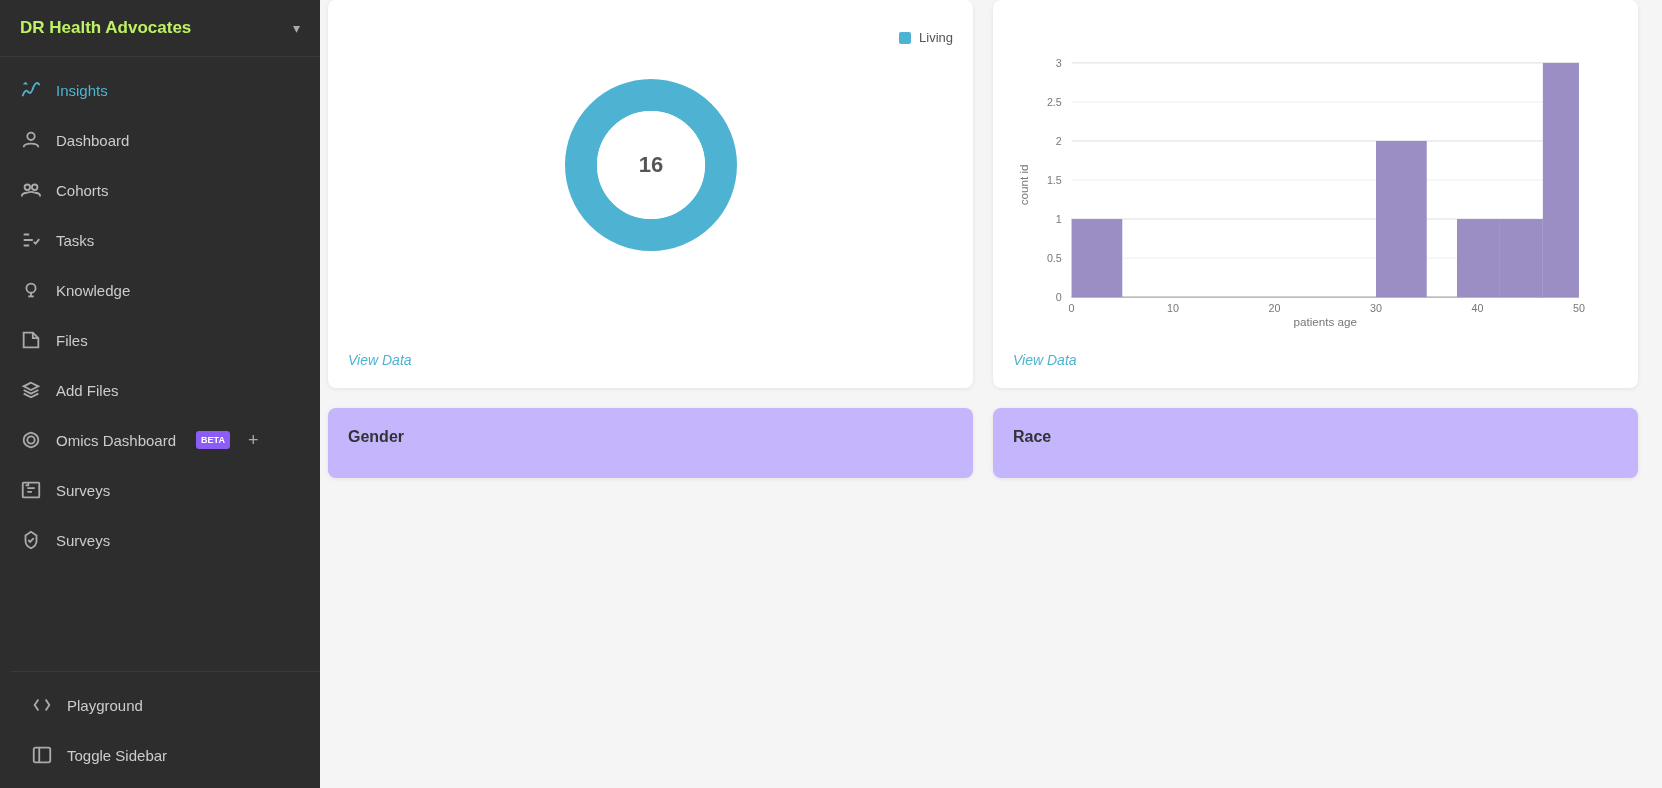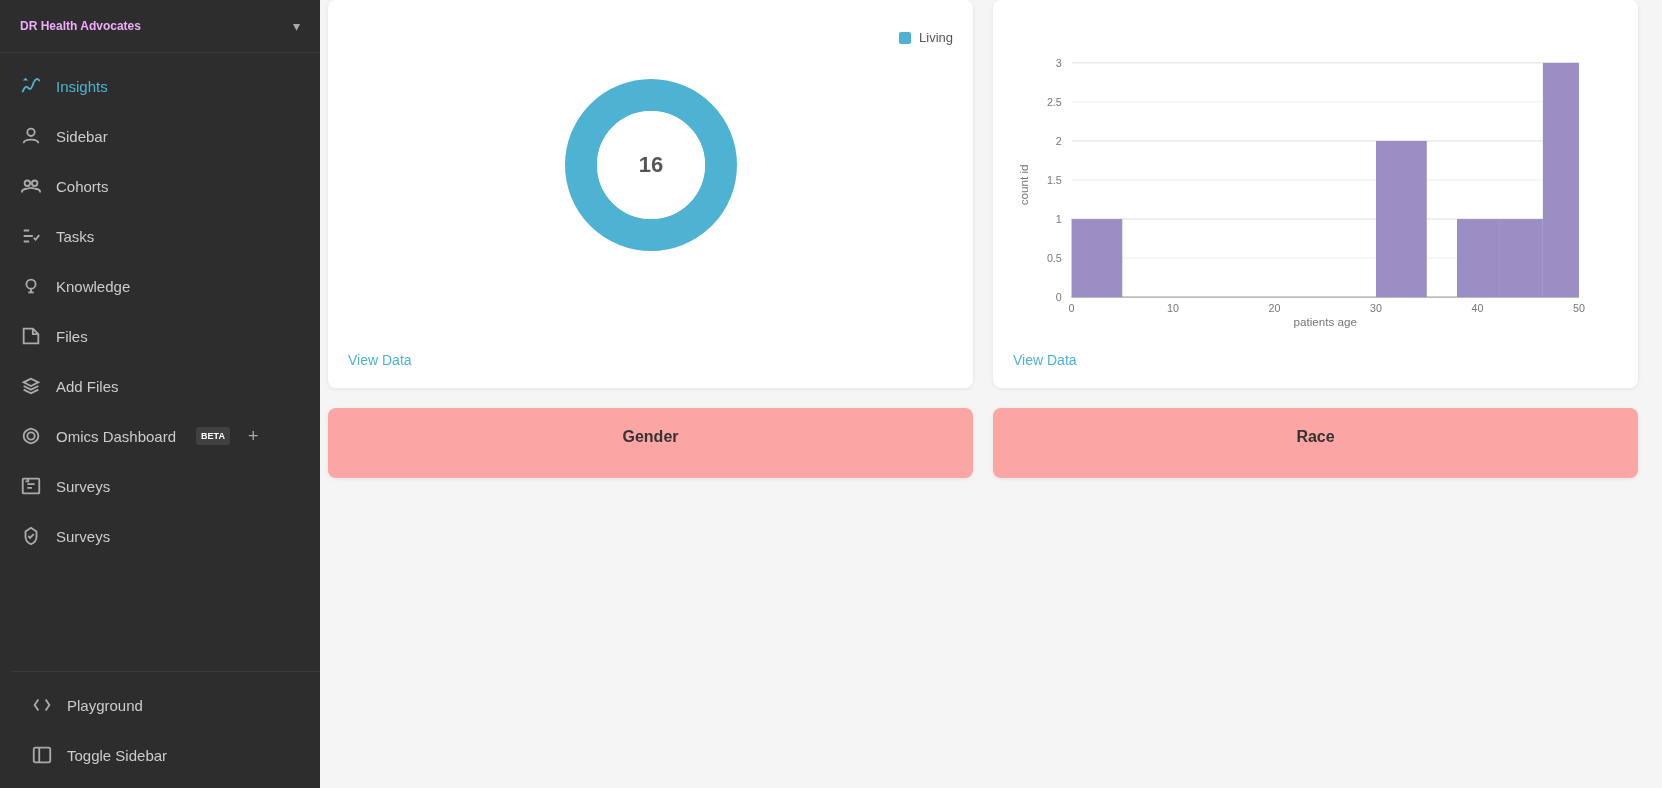--- a/index.html
+++ b/index.html
@@ -16,22 +16,22 @@
       overflow-y: auto;
     }
     .sidebar-header {
       display: flex;
       align-items: center;
       justify-content: space-between;
       padding: 18px 20px;
       border-bottom: 1px solid #3a3a3a;
     }
     .sidebar-header-title {
-      color: #f0abfc;
-      font-size: 12px;
+      color: #bef264;
+      font-size: 17px;
       font-weight: 600;
     }
     .sidebar-header-chevron {
       color: #aaa;
       font-size: 14px;
       cursor: pointer;
     }
     .sidebar-nav {
       flex: 1;
       padding: 8px 0;
@@ -53,21 +53,21 @@
       width: 22px;
       display: flex;
       align-items: center;
       justify-content: center;
       font-size: 18px;
       flex-shrink: 0;
     }
     .nav-item .label { font-size: 15px; }
     .nav-item.active .label { color: #4eb3d3; font-weight: 500; }
     .beta-badge {
-      background: #404040;
+      background: #8b5cf6;
       color: #fff;
       font-size: 9px;
       font-weight: 700;
       padding: 4px 5px;
       border-radius: 3px;
       text-transform: uppercase;
       margin-left: 6px;
     }
     .plus-btn {
       color: #aaa;
@@ -115,20 +115,21 @@
       color: #333;
       margin-bottom: 12px;
     }
     .view-data-link {
       color: #4eb3d3;
       font-size: 14px;
       cursor: pointer;
       margin-top: auto;
       padding-top: 12px;
       text-decoration: none;
+      font-style: italic;
     }
 
     
     .donut-container {
       display: flex;
       flex-direction: column;
       align-items: center;
       padding: 10px 0 0 0;
     }
     .legend {
@@ -151,25 +152,24 @@
       margin: 10px 0;
     }
 
     
     .bar-chart-container {
       flex: 1;
       display: flex;
       flex-direction: column;
     }
     .gender-card, .race-card {
-      background: #fca5a5;
+      background: #c4b5fd;
       border-radius: 8px;
       box-shadow: 0 1px 4px rgba(0,0,0,0.08);
       padding: 20px;
-      text-align: center;
     }
 
     
     .icon-svg { width: 22px; height: 22px; }
   </style>
 </head>
 <body>
 
 <div class="sidebar">
   <div class="sidebar-header">
@@ -189,21 +189,21 @@
       <span class="label">Insights</span>
     </div>
 
     <div class="nav-item">
       <span class="icon">
         <svg class="icon-svg" viewBox="0 0 24 24" fill="none" stroke="#aaa" stroke-width="2">
           <circle cx="12" cy="8" r="4"></circle>
           <path d="M4 20 Q4 16 12 16 Q20 16 20 20"></path>
         </svg>
       </span>
-      <span class="label">Sidebar</span>
+      <span class="label">Dashboard</span>
     </div>
 
     <div class="nav-item">
       <span class="icon">
         <svg class="icon-svg" viewBox="0 0 24 24" fill="none" stroke="#aaa" stroke-width="2">
           <circle cx="8" cy="9" r="3"></circle>
           <circle cx="16" cy="9" r="3"></circle>
           <path d="M2 19 Q2 15 8 15"></path>
           <path d="M22 19 Q22 15 16 15"></path>
           <path d="M8 15 Q12 13 16 15"></path>

